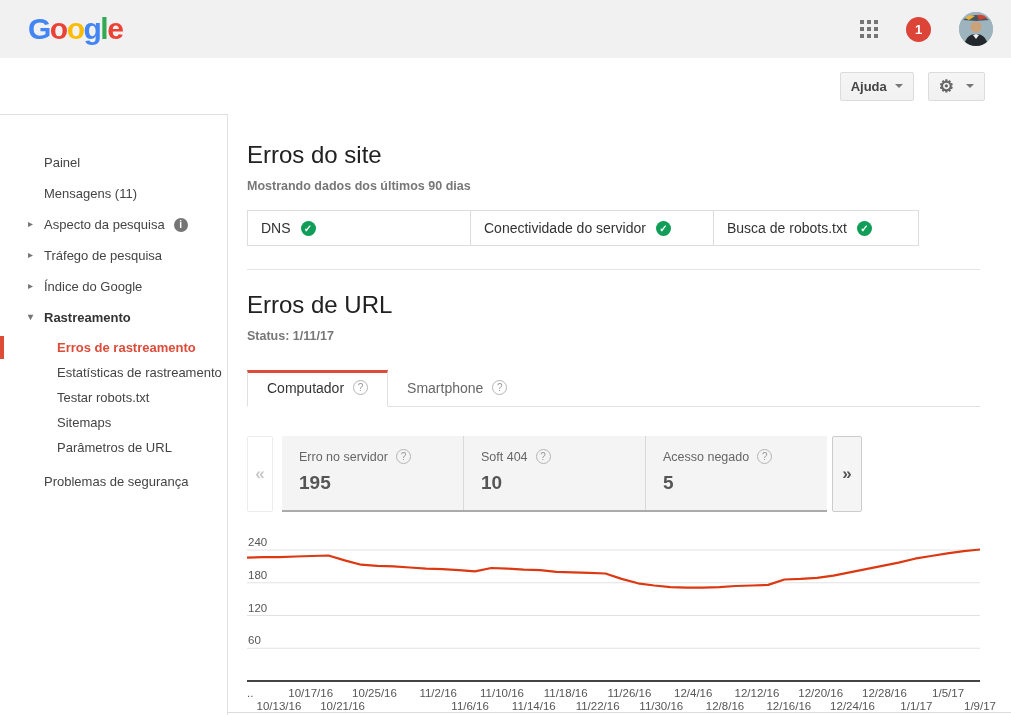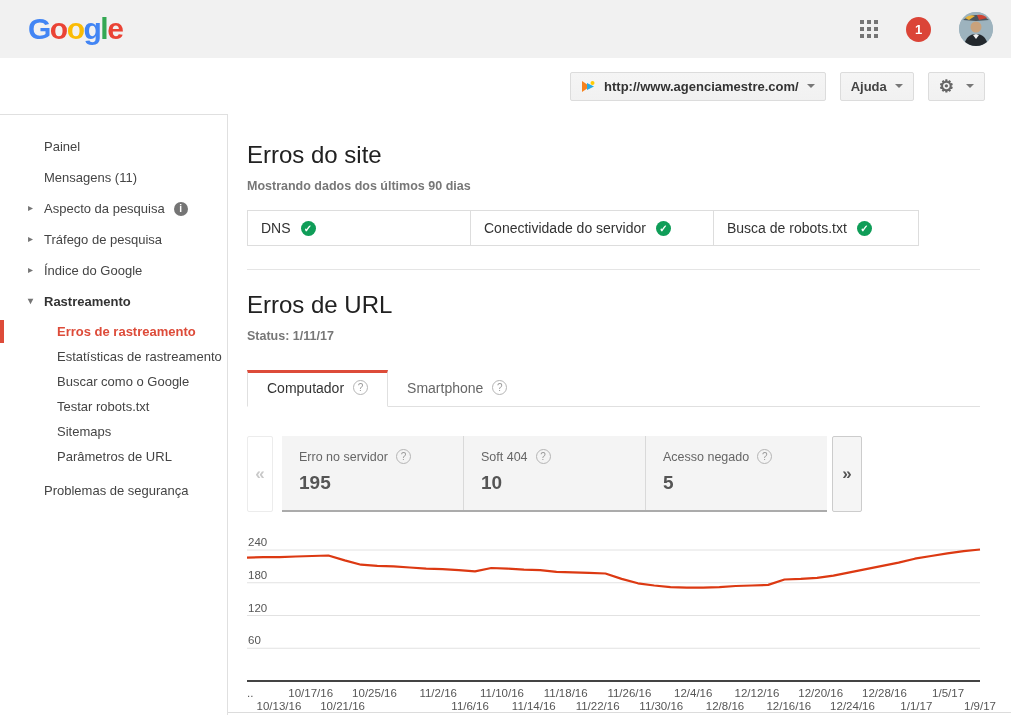--- a/index.html
+++ b/index.html
@@ -29,21 +29,21 @@
     background:linear-gradient(#f5f5f5,#f1f1f1); border:1px solid #dcdcdc;
     border-radius:2px; font-weight:700; font-size:12px; color:#444; cursor:pointer;
     white-space:nowrap; }
   .caret { width:0; height:0; border-left:4px solid transparent;
     border-right:4px solid transparent; border-top:4px solid #777; }
   .gear-glyph { font-size:17px; color:#666; line-height:1; }
 
   
   .body-row { display:flex; height:601px; }
   .sidebar { width:228px; border-top:1px solid #e0e0e0; border-right:1px solid #e0e0e0;
-    padding-top:16px; flex:none; }
+    padding-top:32px; flex:none; }
   .content { flex:1; padding-left:19px; position:relative; }
   .bottom-edge { position:absolute; left:0; right:0; bottom:2px; height:1px;
     background:#dcdcdc; }
 
   
   .side-item { position:relative; padding:8px 0 8px 44px; font-size:13px; color:#444;
     cursor:pointer; }
   .side-item.bold { font-weight:700; color:#333; }
   .side-item .tri { position:absolute; left:28px; top:9px; color:#757575; font-size:10px; }
   .info-i { display:inline-block; width:14px; height:14px; border-radius:50%;
@@ -129,29 +129,20 @@
         <path d="M5 34 Q7 22 17 22 Q27 22 29 34 Z" fill="#23282d"></path>
         <path d="M14 23 L17 27 L20 23 L17 22 Z" fill="#f2f2f2"></path>
       </svg>
     </div>
   </div>
 </div>
 
 <div class="appheader">
   <div class="header-right">
     <button class="gbtn">
-      <svg width="15" height="15" viewBox="0 0 15 15">
-        <path d="M1 2 L9 7.5 L1 13 Z" fill="#f6821f"></path>
-        <path d="M6 4 L13 7.5 L6 11 Z" fill="#29abe2"></path>
-        <circle cx="11.5" cy="4" r="2" fill="#ffcb05"></circle>
-      </svg>
-      <span style="font-size:13px;color:#333;">http://www.agenciamestre.com/</span>
-      <span class="caret"></span>
-    </button>
-    <button class="gbtn">
       <span style="font-size:13px;">Ajuda</span>
       <span class="caret"></span>
     </button>
     <button class="gbtn" style="gap:12px;">
       <span class="gear-glyph">⚙</span>
       <span class="caret"></span>
     </button>
   </div>
 </div>
 
@@ -160,21 +151,20 @@
   <aside class="sidebar">
       <div class="side-item"><span>Painel</span></div>
       <div class="side-item"><span>Mensagens (11)</span></div>
       <div class="side-item"><span class="tri">▸</span><span>Aspecto da pesquisa</span><span class="info-i">i</span></div>
       <div class="side-item"><span class="tri">▸</span><span>Tráfego de pesquisa</span></div>
       <div class="side-item"><span class="tri">▸</span><span>Índice do Google</span></div>
       <div class="side-item bold"><span class="tri">▾</span><span>Rastreamento</span></div>
       <div class="sub-list">
         <div class="sub-item selected">Erros de rastreamento</div>
         <div class="sub-item">Estatísticas de rastreamento</div>
-        <div class="sub-item">Buscar como o Google</div>
         <div class="sub-item">Testar robots.txt</div>
         <div class="sub-item">Sitemaps</div>
         <div class="sub-item">Parâmetros de URL</div>
       </div>
       <div class="side-item"><span>Problemas de segurança</span></div>
     </aside>
 
   <main class="content">
 
     <h2 class="section-title">Erros do site</h2>

